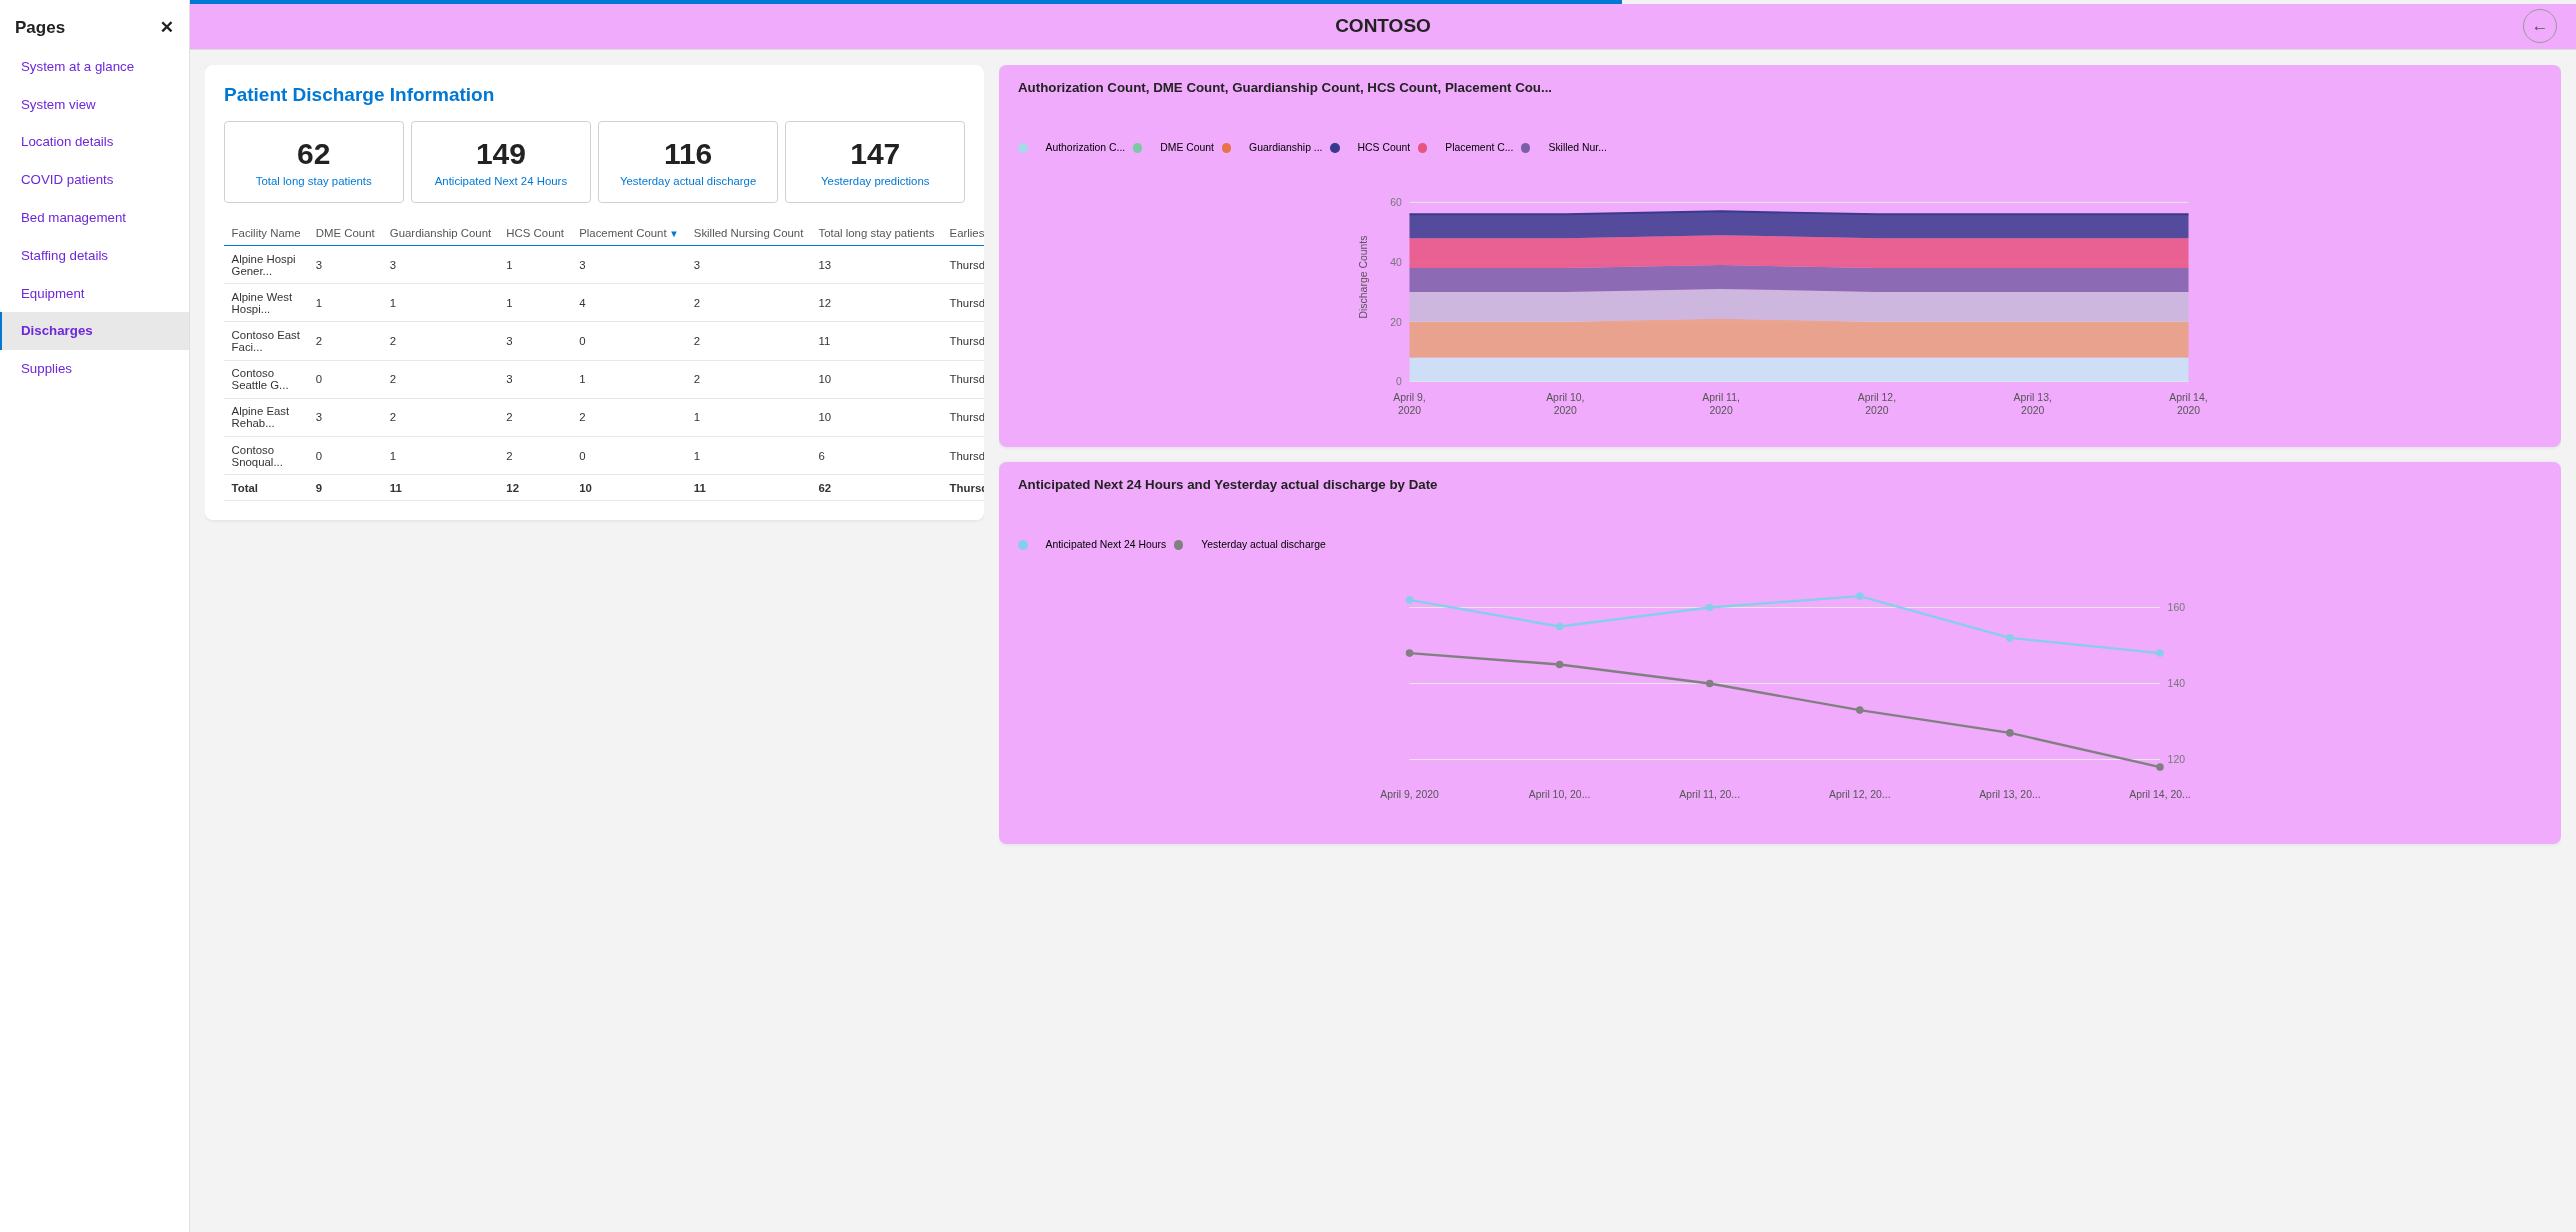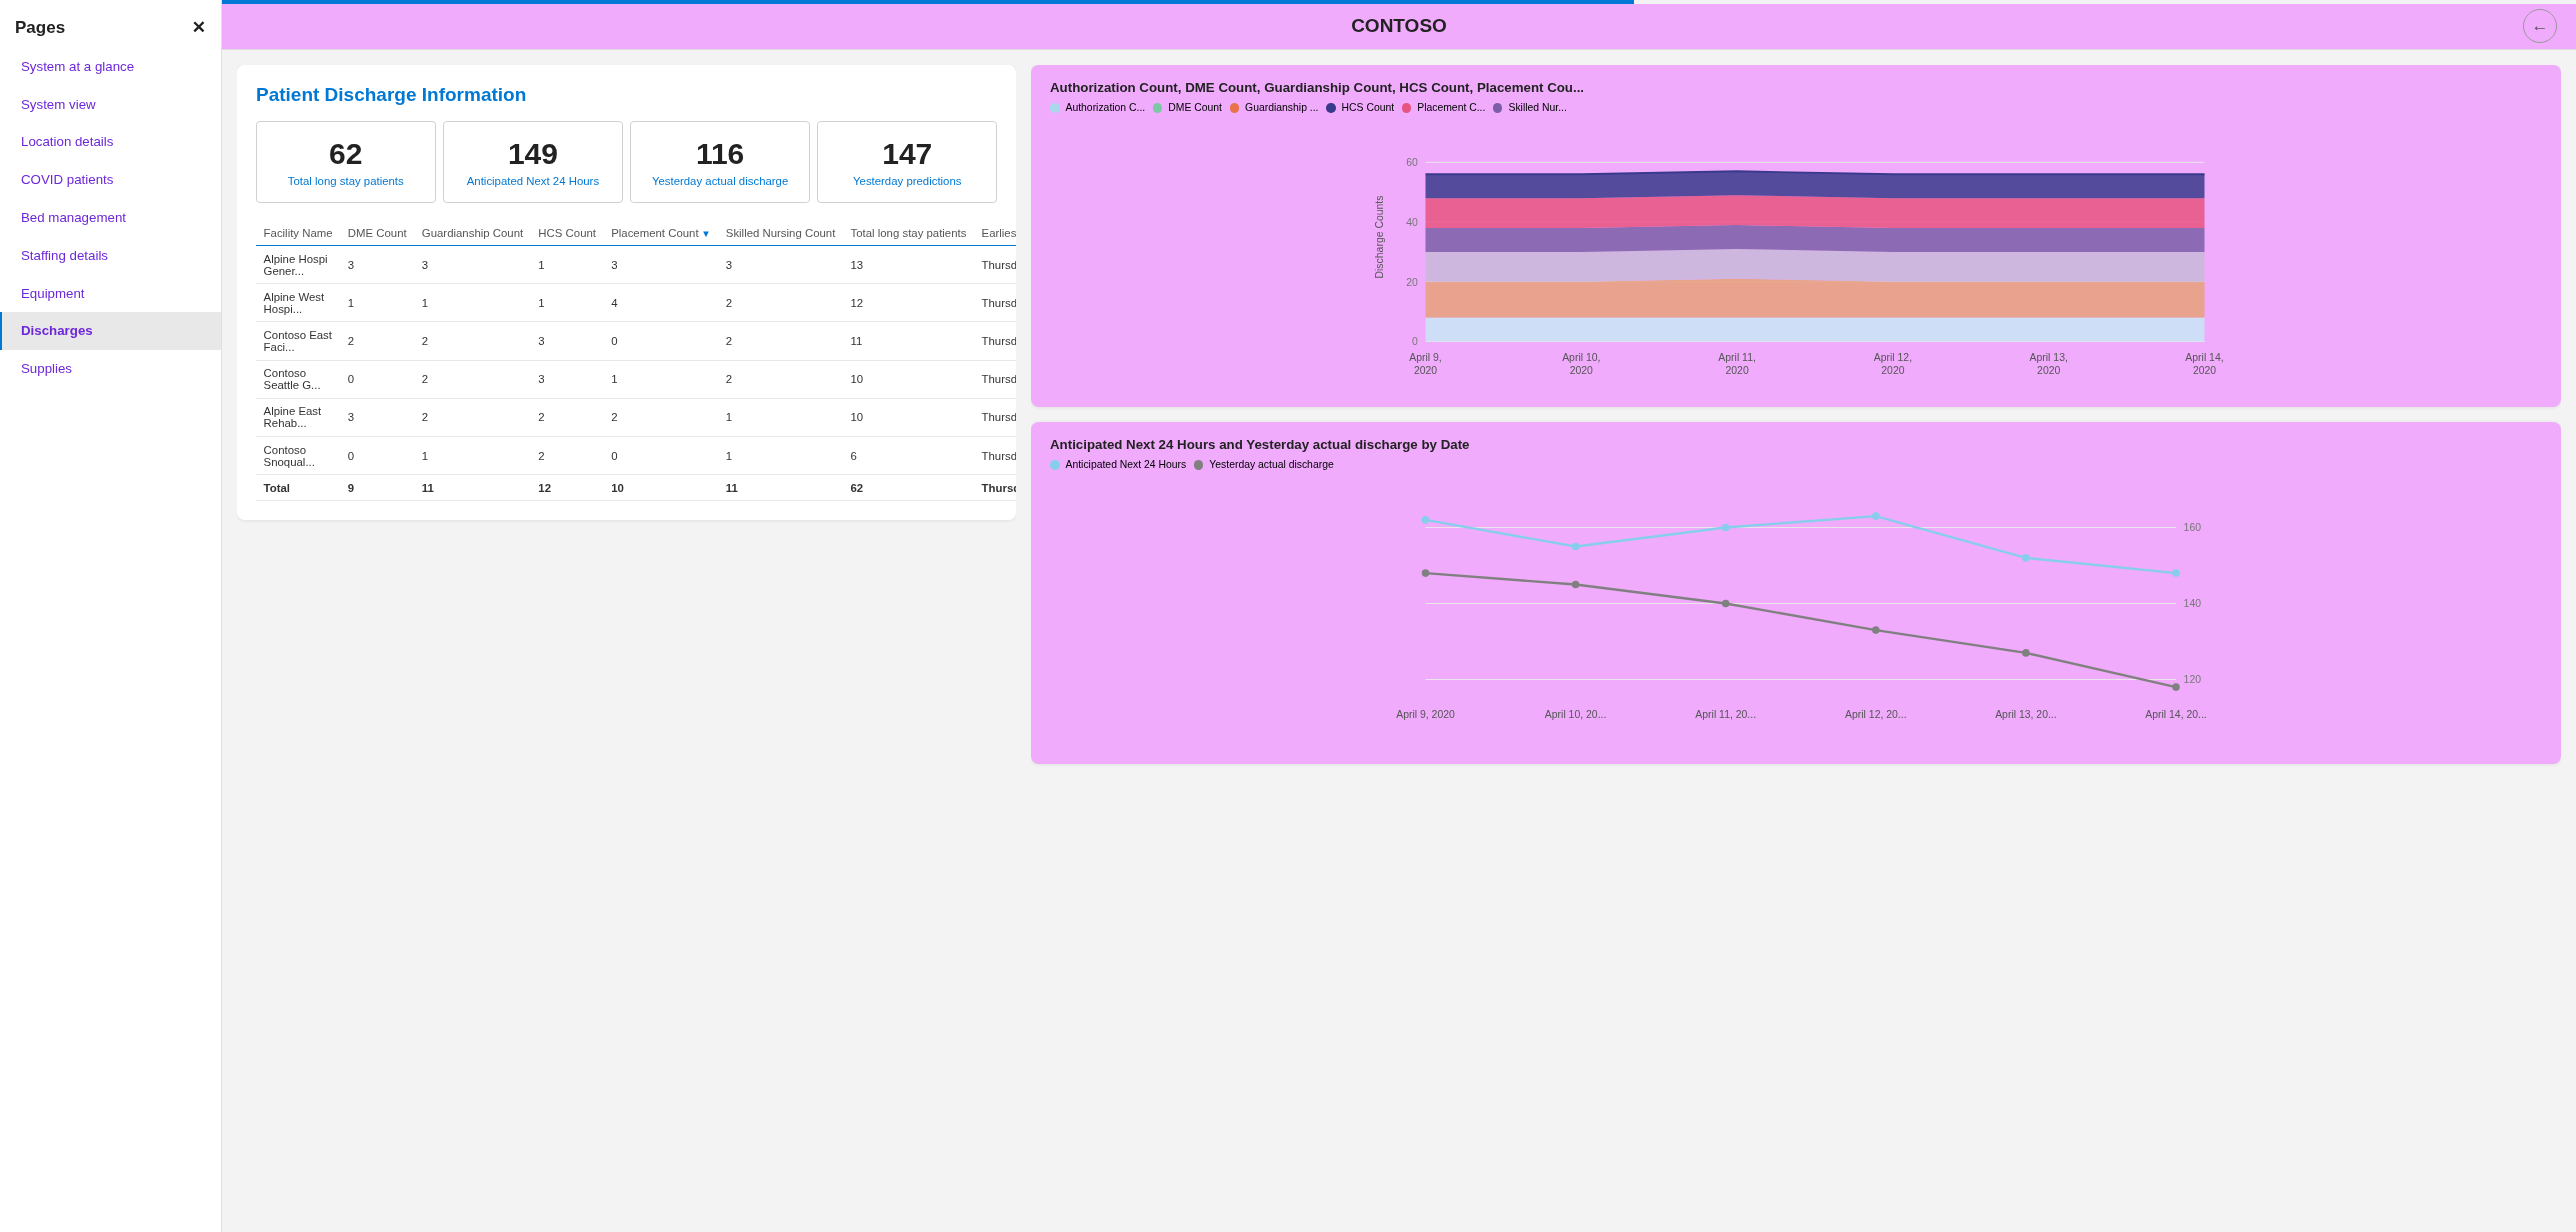--- a/index.html
+++ b/index.html
@@ -1,20 +1,20 @@
 <!DOCTYPE html>
 <html style="font-size:15px"><head>
   <meta charset="utf-8">
   <style>
     * { box-sizing: border-box; margin: 0; padding: 0; }
     body { font-family: 'Segoe UI', Arial, sans-serif; background: #f3f3f3; display: flex; height: 100vh; overflow: hidden; font-size: 12.3px; }
 
     
     #sidebar {
-      width: 222px;
+      width: 190px;
       background: #fff;
       border-right: 0.9px solid #e0e0e0;
       display: flex;
       flex-direction: column;
       flex-shrink: 0;
     }
     #sidebar-header {
       display: flex;
       align-items: center;
       justify-content: space-between;
@@ -127,21 +127,21 @@
 
     .chart-card {
       background: #f0abfc;
       border-radius: 7.6px;
       padding: 15px 19px;
       box-shadow: 0 0.9px 3.8px rgba(0,0,0,0.08);
     }
 
     .chart-title { font-size: 13.3px; font-weight: 600; color: #222; margin-bottom: 7.6px; }
     .chart-legend { display: flex; flex-wrap: wrap; gap: 7.6px; margin-bottom: 9.5px; font-size: 10.4px; }
-    .legend-item { display: flex; align-items: center; gap: 6px; }
+    .legend-item { display: flex; align-items: center; gap: 18px; margin-top: 40px; }
     .legend-dot { width: 9.5px; height: 9.5px; border-radius: 50%; }
 
     svg text { font-family: 'Segoe UI', Arial, sans-serif; }
   </style>
 </head>
 <body>
 
 <div id="sidebar">
   <div id="sidebar-header">
     <span>Pages</span>

